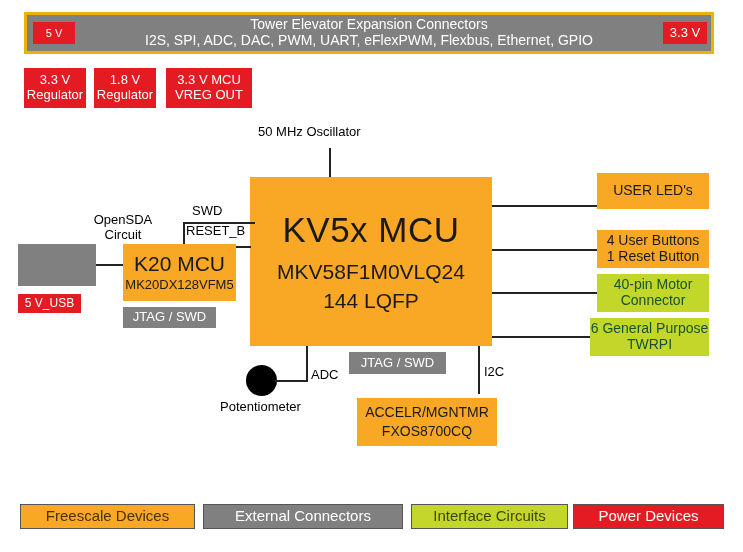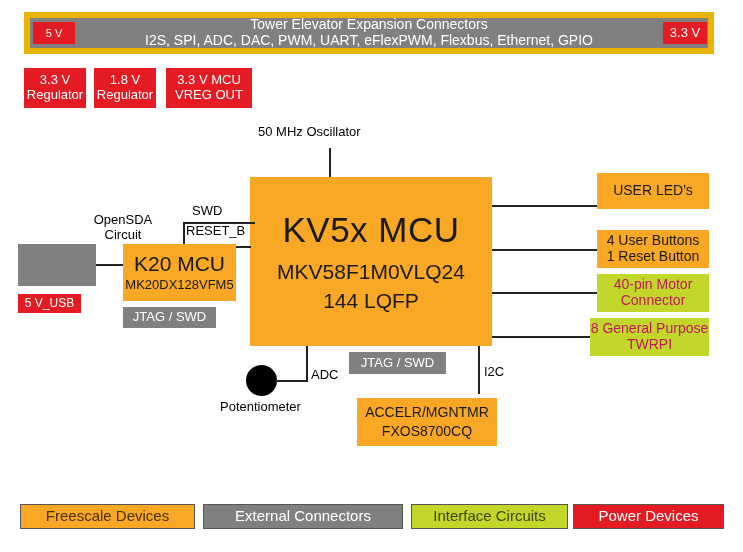--- a/index.html
+++ b/index.html
@@ -26,25 +26,25 @@
     flex-direction: column;
     align-items: center;
     justify-content: center;
     text-align: center;
     line-height: 1.12;
     white-space: nowrap;
   }
   
   .c-orange  { background: #F9A825; color: #1a1a1a; }
   .c-gray    { background: #808080; color: #ffffff; }
-  .c-green   { background: #C3D72A; color: #be185d; }
+  .c-green   { background: #C3D72A; color: #14532d; }
   .c-red     { background: #E41B23; color: #ffffff; }
 
   .banner {
-    border: 6px solid #eab308;
+    border: 3px solid #eab308;
   }
   .legend-box {
     border: 1px solid #555555;
     font-size: 15px;
   }
   .legend-box.c-orange { color: #4a3000; }
   .legend-box.c-green  { color: #3c4400; }
 
   .label {
     position: absolute;
@@ -153,21 +153,21 @@
   </div>
   <div class="box c-orange t-sm" style="left:597px; top:230px; width:112px; height:38px;">
     <div>4 User Buttons</div>
     <div>1 Reset Button</div>
   </div>
   <div class="box c-green t-sm" style="left:597px; top:274px; width:112px; height:38px;">
     <div>40-pin Motor</div>
     <div>Connector</div>
   </div>
   <div class="box c-green t-sm" style="left:590px; top:318px; width:119px; height:38px;">
-    <div>8 General Purpose</div>
+    <div>6 General Purpose</div>
     <div>TWRPI</div>
   </div>
 
   <div class="circle" style="left:246px; top:365px; width:31px; height:31px;"></div>
   <div class="line line-h" style="left:275px; top:380px; width:33px;"></div>
   <div class="line line-v" style="left:306px; top:346px; height:36px;"></div>
   <div class="label" style="left:311px; top:368px;">ADC</div>
   <div class="label" style="left:220px; top:400px;">Potentiometer</div>
 
   <div class="box c-gray" style="left:349px; top:352px; width:97px; height:22px; font-size:13px;">

